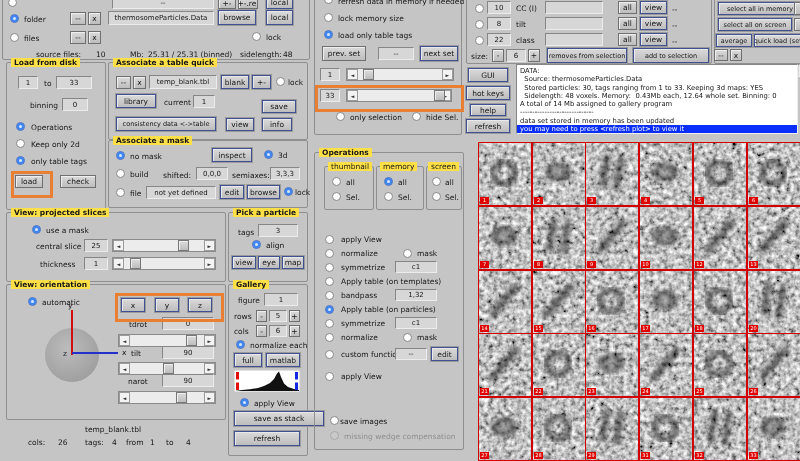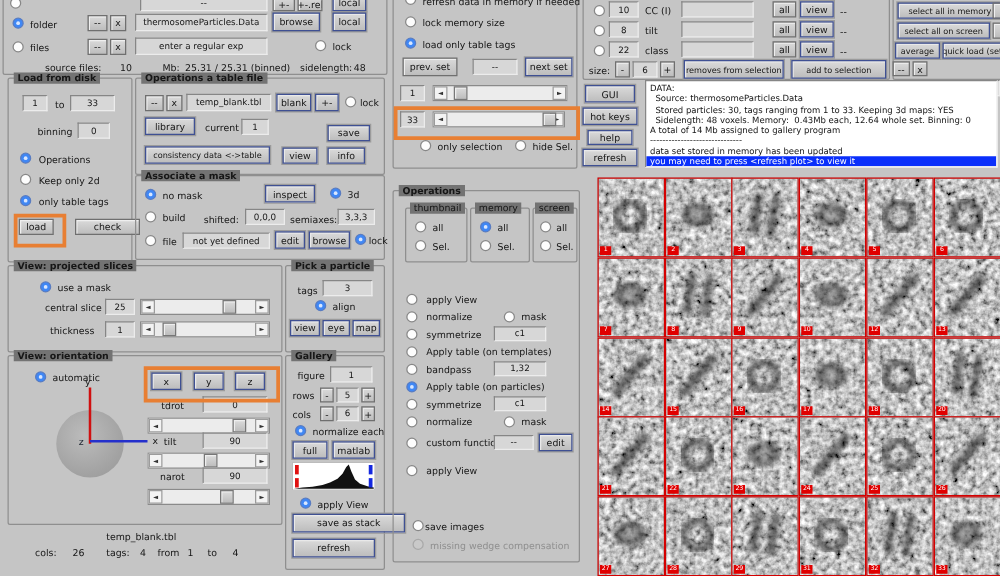--- a/index.html
+++ b/index.html
@@ -1,20 +1,20 @@
 <!DOCTYPE html>
 <html><head>
 <meta charset="utf-8">
 <style>
   html,body{margin:0;padding:0;background:#c5c5c5}
   #app{position:relative;width:800px;height:461px;background:#c5c5c5;overflow:hidden;
        font-family:"DejaVu Sans",sans-serif;font-size:7.5px;color:#161616}
   .abs{position:absolute}
   .panel{position:absolute;border:1px solid #8f8f8f;border-radius:2px}
-  .ttl{position:absolute;background:#737373;padding:0 3px;font-weight:bold;white-space:nowrap;z-index:2}
+  .ttl{position:absolute;background:#fde047;padding:0 3px;font-weight:bold;white-space:nowrap;z-index:2}
   .btn{position:absolute;display:flex;align-items:center;justify-content:center;
        background:linear-gradient(#dadada,#bdbdbd);border:1px solid #6f6f6f;
        box-shadow:inset 1px 1px 0 #efefef;white-space:nowrap;overflow:hidden;cursor:pointer;box-sizing:border-box}
   .btn.b{border:1px solid #3f5093;box-shadow:inset 1px 1px 0 #e9e9e9,0 0 0 1px #9b9b9b}
   .btn.sm{font-size:6.5px}
   .fld{position:absolute;display:flex;align-items:center;justify-content:center;background:#d7d7d7;
        border:1px solid;border-color:#868686 #ececec #ececec #868686;font-size:7px;
        white-space:nowrap;overflow:hidden;box-sizing:border-box}
   .lbl{position:absolute;white-space:nowrap}
   .radio{position:absolute;width:9px;height:9px;border-radius:50%;background:#fdfdfd;border:1px solid #878787;
@@ -58,21 +58,20 @@
   <div class="btn" style="left:70px;top:12px;width:16px;height:13px">--</div>
   <div class="btn" style="left:88px;top:12px;width:13px;height:13px">x</div>
   <div class="fld" style="left:108px;top:11px;width:106px;height:14px">thermosomeParticles.Data</div>
   <div class="btn b" style="left:218px;top:10px;width:38px;height:15px">browse</div>
   <div class="btn b" style="left:266px;top:10px;width:27px;height:15px">local</div>
 
   <div class="radio" style="left:10px;top:33px"></div>
   <div class="lbl" style="left:24px;top:34px">files</div>
   <div class="btn" style="left:70px;top:31px;width:16px;height:13px">--</div>
   <div class="btn" style="left:88px;top:31px;width:13px;height:13px">x</div>
-  <div class="fld" style="left:108px;top:30px;width:106px;height:14px">enter a regular exp</div>
   <div class="radio" style="left:252px;top:32px"></div>
   <div class="lbl" style="left:266px;top:33px">lock</div>
 
   <div class="lbl" style="left:36px;top:50px">source files:</div>
   <div class="lbl" style="left:96px;top:50px">10</div>
   <div class="lbl" style="left:130px;top:50px">Mb:</div>
   <div class="lbl" style="left:148px;top:50px">25.31 / 25.31 (binned)</div>
   <div class="lbl" style="left:240px;top:50px">sidelength:</div>
   <div class="lbl" style="left:283px;top:50px">48</div>
 
@@ -84,24 +83,24 @@
   <div class="lbl" style="left:30px;top:101px">binning</div>
   <div class="fld" style="left:62px;top:98px;width:26px;height:13px">0</div>
   <div class="radio on" style="left:16px;top:122px"></div>
   <div class="lbl" style="left:31px;top:123px">Operations</div>
   <div class="radio" style="left:16px;top:139px"></div>
   <div class="lbl" style="left:31px;top:140px">Keep only 2d</div>
   <div class="radio on" style="left:16px;top:156px"></div>
   <div class="lbl" style="left:31px;top:157px">only table tags</div>
   <div class="obox" style="left:11px;top:171px;width:36px;height:21px"></div>
   <div class="btn" style="left:15px;top:175px;width:28px;height:13px">load</div>
-  <div class="btn" style="left:60px;top:175px;width:52px;height:13px">check</div>
+  <div class="btn" style="left:60px;top:175px;width:36px;height:13px">check</div>
 
   <div class="panel" style="left:108px;top:62px;width:198px;height:76px"></div>
-  <div class="ttl" style="left:113px;top:58px">Operations a table file</div>
+  <div class="ttl" style="left:113px;top:58px">Associate a table quick</div>
   <div class="btn" style="left:116px;top:76px;width:15px;height:13px">--</div>
   <div class="btn" style="left:133px;top:76px;width:13px;height:13px">x</div>
   <div class="fld" style="left:149px;top:75px;width:68px;height:14px">temp_blank.tbl</div>
   <div class="btn b" style="left:221px;top:75px;width:28px;height:14px">blank</div>
   <div class="btn b" style="left:252px;top:75px;width:19px;height:14px">+-</div>
   <div class="radio" style="left:276px;top:77px"></div>
   <div class="lbl" style="left:288px;top:78px">lock</div>
   <div class="btn b" style="left:116px;top:94px;width:40px;height:14px">library</div>
   <div class="lbl" style="left:164px;top:98px">current</div>
   <div class="fld" style="left:193px;top:95px;width:22px;height:13px">1</div>

